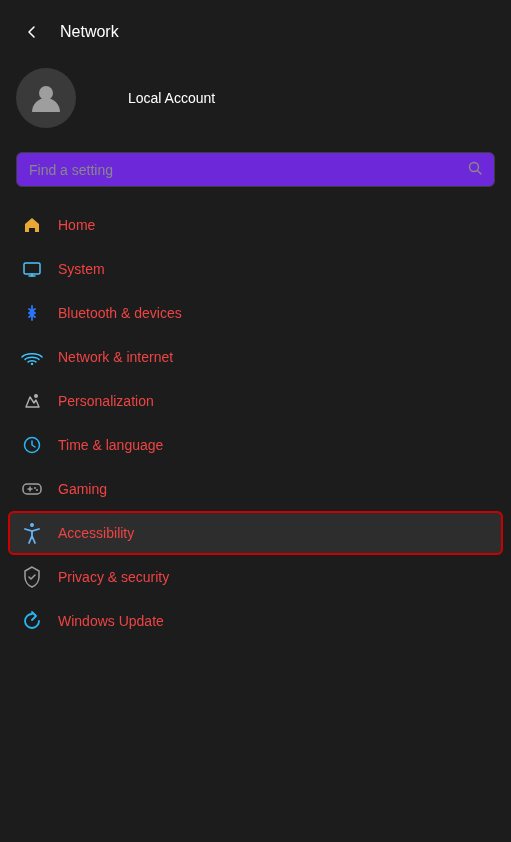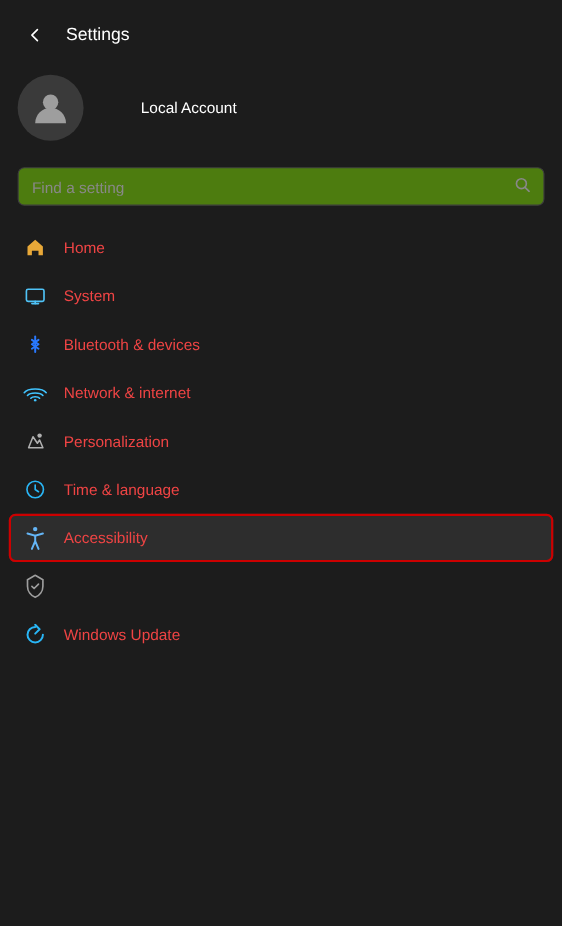--- a/index.html
+++ b/index.html
@@ -71,21 +71,21 @@
       color: #ffffff;
       margin-left: 36px;
     }
 
     .search-container {
       padding: 8px 16px 16px 16px;
     }
 
     .search-box {
       width: 100%;
-      background-color: #4d7c0f;
+      background-color: #6d28d9;
       border: 1px solid #3d3d3d;
       border-radius: 6px;
       display: flex;
       align-items: center;
       padding: 8px 12px;
       gap: 8px;
     }
 
     .search-input {
       flex: 1;
@@ -144,21 +144,21 @@
   </style>
 </head>
 <body>
 
 <div class="header">
   <div class="back-btn">
     <svg width="16" height="16" viewBox="0 0 16 16" fill="white">
       <path d="M10 3L5 8L10 13" stroke="white" stroke-width="1.5" fill="none" stroke-linecap="round" stroke-linejoin="round"></path>
     </svg>
   </div>
-  <span class="header-title">Settings</span>
+  <span class="header-title">Network</span>
 </div>
 
 <div class="user-section">
   <div class="avatar">
     <svg class="avatar-icon" viewBox="0 0 36 36" fill="#9e9e9e">
       <circle cx="18" cy="13" r="7"></circle>
       <path d="M4 32c0-7.7 6.3-14 14-14s14 6.3 14 14"></path>
     </svg>
   </div>
   <span class="user-name">Local Account</span>
@@ -227,37 +227,49 @@
     </li>
     <li class="nav-item">
       <span class="nav-icon">
         <svg width="20" height="20" viewBox="0 0 20 20" fill="none">
           <circle cx="10" cy="10" r="7.5" stroke="#29b6f6" stroke-width="1.5"></circle>
           <path d="M10 6V10L13 12" stroke="#29b6f6" stroke-width="1.5" stroke-linecap="round" stroke-linejoin="round"></path>
         </svg>
       </span>
       <span class="nav-label">Time &amp; language</span>
     </li>
+    <li class="nav-item">
+      <span class="nav-icon">
+        <svg width="22" height="16" viewBox="0 0 22 16" fill="none">
+          <rect x="2" y="3" width="18" height="10" rx="4" stroke="#9e9e9e" stroke-width="1.5"></rect>
+          <path d="M7 8H11M9 6V10" stroke="#9e9e9e" stroke-width="1.5" stroke-linecap="round"></path>
+          <circle cx="14" cy="7" r="1" fill="#9e9e9e"></circle>
+          <circle cx="16" cy="9" r="1" fill="#9e9e9e"></circle>
+        </svg>
+      </span>
+      <span class="nav-label">Gaming</span>
+    </li>
     <li class="nav-item active">
       <span class="nav-icon">
         <svg width="20" height="22" viewBox="0 0 20 22" fill="none">
           <circle cx="10" cy="3" r="2" fill="#64b5f6"></circle>
           <path d="M3 7L10 9L17 7" stroke="#64b5f6" stroke-width="1.8" stroke-linecap="round"></path>
           <path d="M10 9V14M10 14L7 21M10 14L13 21" stroke="#64b5f6" stroke-width="1.8" stroke-linecap="round" stroke-linejoin="round"></path>
         </svg>
       </span>
       <span class="nav-label">Accessibility</span>
     </li>
     <li class="nav-item">
       <span class="nav-icon">
         <svg width="18" height="22" viewBox="0 0 18 22" fill="none">
           <path d="M9 1L2 5V11C2 15.4 5 19.4 9 21C13 19.4 16 15.4 16 11V5L9 1Z" stroke="#9e9e9e" stroke-width="1.5"></path>
           <path d="M6 11L8 13L12 9" stroke="#9e9e9e" stroke-width="1.5" stroke-linecap="round" stroke-linejoin="round"></path>
         </svg>
       </span>
+      <span class="nav-label">Privacy &amp; security</span>
     </li>
     <li class="nav-item">
       <span class="nav-icon">
         <svg width="20" height="20" viewBox="0 0 20 20" fill="none">
           <path d="M17 10A7 7 0 1 1 10 3" stroke="#29b6f6" stroke-width="1.8" stroke-linecap="round"></path>
           <path d="M10 1L14 5L10 9" stroke="#29b6f6" stroke-width="1.8" stroke-linecap="round" stroke-linejoin="round"></path>
         </svg>
       </span>
       <span class="nav-label">Windows Update</span>
     </li>

